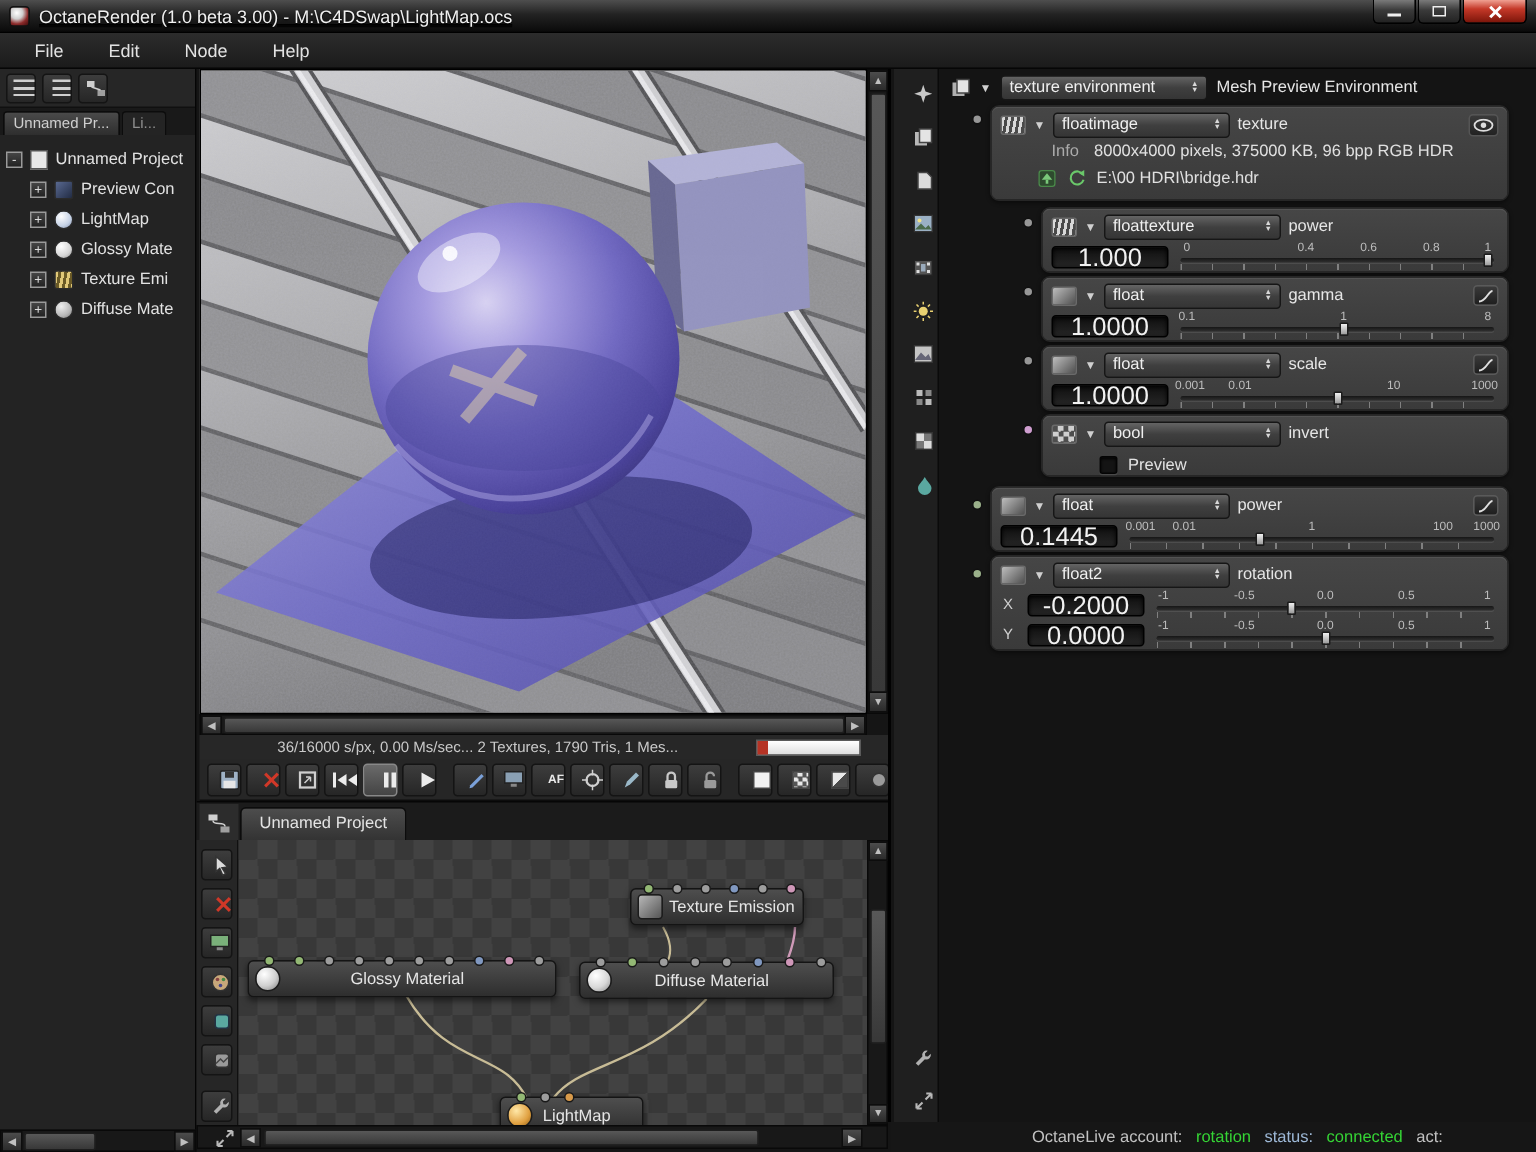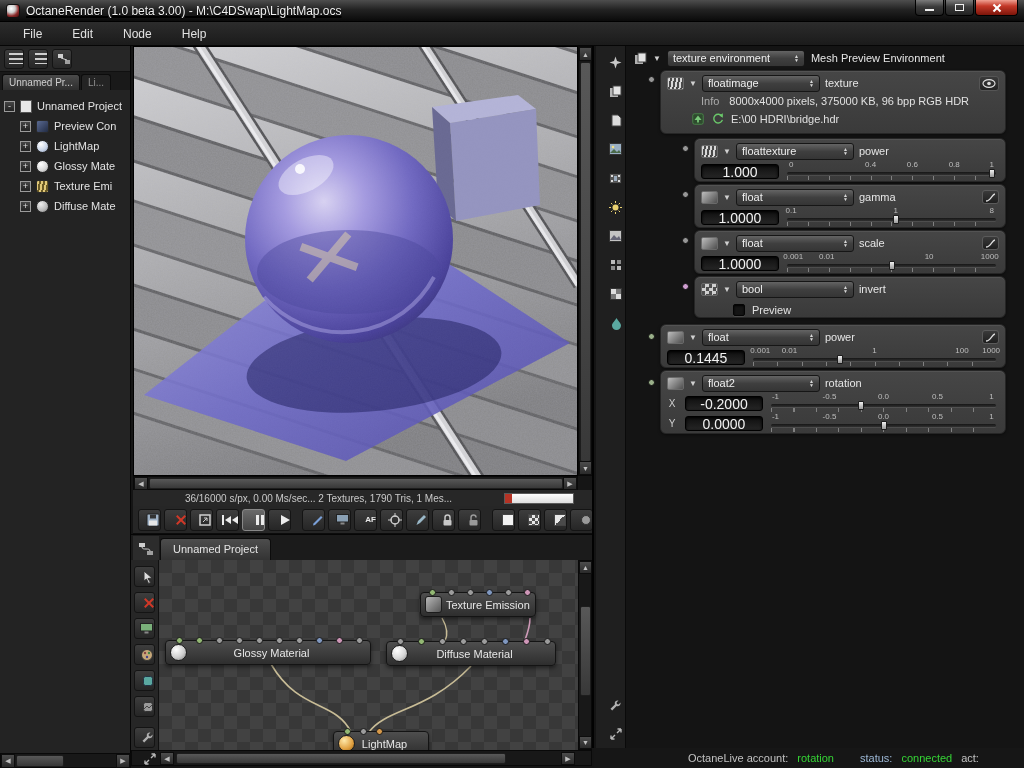--- a/index.html
+++ b/index.html
@@ -96,39 +96,39 @@
   .spin{display:flex;flex-direction:column;align-items:center;line-height:4px;font-size:5px;color:#d8d8d8;flex:none;}
   .collapse{color:#d0d0d0;font-size:8px;flex:none;}
   .pname{font-size:11px;color:#e6e6e6;white-space:nowrap;}
   .pgroup{position:absolute;background:linear-gradient(#464646,#3a3a3a);border:1px solid #262626;border-radius:6px;box-shadow:inset 0 1px 0 rgba(255,255,255,.07),0 1px 3px rgba(0,0,0,.45);padding:3px 6px;}
   .pg-header{display:flex;align-items:center;gap:5px;height:18px;}
   .pg-row{display:flex;align-items:center;gap:8px;margin-top:1px;height:21px;}
   .thumbico{width:17px;height:13px;border:1px solid #6a6a6a;border-radius:2px;flex:none;}
   .th-zebra{background:repeating-linear-gradient(100deg,#d8d8d8 0 2px,#4a4a4a 2px 4px);}
   .th-gray{background:linear-gradient(135deg,#bdbdbd,#4e4e4e);}
   .th-grid{background:repeating-conic-gradient(#cfcfcf 0% 25%,#4e4e4e 0% 50%);background-size:7px 7px;}
-  .vbox{width:78px;height:15px;background:linear-gradient(#0f0f0f,#262626);border:1px solid #000;border-radius:3px;color:#f2f2f2;font-size:14px;text-align:center;line-height:14px;box-shadow:inset 0 1px 3px #000;flex:none;}
+  .vbox{width:78px;height:15px;background:linear-gradient(#0f0f0f,#262626);border:1px solid #000;border-radius:3px;color:#f2f2f2;font-size:17px;text-align:center;line-height:14px;box-shadow:inset 0 1px 3px #000;flex:none;}
   .slider{flex:1;position:relative;height:21px;margin-right:3px;}
   .tick{position:absolute;top:-1px;font-size:8px;color:#bdbdbd;transform:translateX(-50%);white-space:nowrap;}
   .track{position:absolute;left:0;right:0;top:11px;height:3px;background:linear-gradient(#161616,#303030);border-radius:2px;box-shadow:0 1px 0 rgba(255,255,255,.09);}
   .tickline{position:absolute;left:0;right:0;top:15px;height:4px;background:repeating-linear-gradient(90deg,#808080 0,#808080 1px,transparent 1px,transparent 10%);}
   .sthumb{position:absolute;top:8px;width:6px;height:9px;background:linear-gradient(#f0f0f0,#9a9a9a);border:1px solid #1c1c1c;border-radius:1px;transform:translateX(-50%);}
   .cdot{position:absolute;width:7px;height:7px;border-radius:50%;border:1px solid #101010;}
   .c-gray{background:#979797;} .c-pink{background:#cf9ed0;} .c-green{background:#9ab08a;}
   .eyebtn{margin-left:auto;width:20px;height:15px;background:linear-gradient(#3a3a3a,#222);border:1px solid #555;border-radius:3px;display:flex;align-items:center;justify-content:center;flex:none;}
   .curvebtn{margin-left:auto;width:17px;height:14px;background:linear-gradient(#3a3a3a,#1e1e1e);border:1px solid #5a5a5a;border-radius:3px;display:flex;align-items:center;justify-content:center;flex:none;}
   .cb{width:12px;height:12px;background:#141414;border:1px solid #040404;border-radius:2px;box-shadow:inset 0 1px 2px #000,0 1px 0 rgba(255,255,255,.08);flex:none;}
   .cb-label{font-size:11px;color:#e2e2e2;}
   .inforow{position:absolute;display:flex;gap:10px;font-size:11px;align-items:center;}
   .infolabel{color:#ababab;}
   .infoval{color:#e0e0e0;white-space:nowrap;}
   .axis{width:10px;font-size:10px;color:#cfcfcf;text-align:center;flex:none;}
   
   .acct{position:absolute;left:594px;top:748px;width:430px;height:20px;background:#161616;display:flex;align-items:center;gap:9px;font-size:11px;padding-left:94px;white-space:nowrap;}
-  .acct .lab{color:#c2c2c2;} .acct .green{color:#35d435;} .acct .bluish{color:#9db8d6;margin-left:17px;}
+  .acct .lab{color:#c2c2c2;} .acct .green{color:#35d435;} .acct .bluish{color:#9db8d6;}
   svg{display:block;}
 </style>
 </head>
 <body>
 
 <div class="win">
 
   <div class="titlebar">
     <div class="app-icon"></div>
     <div class="title-text">OctaneRender (1.0 beta 3.00) - M:\C4DSwap\LightMap.ocs</div>

